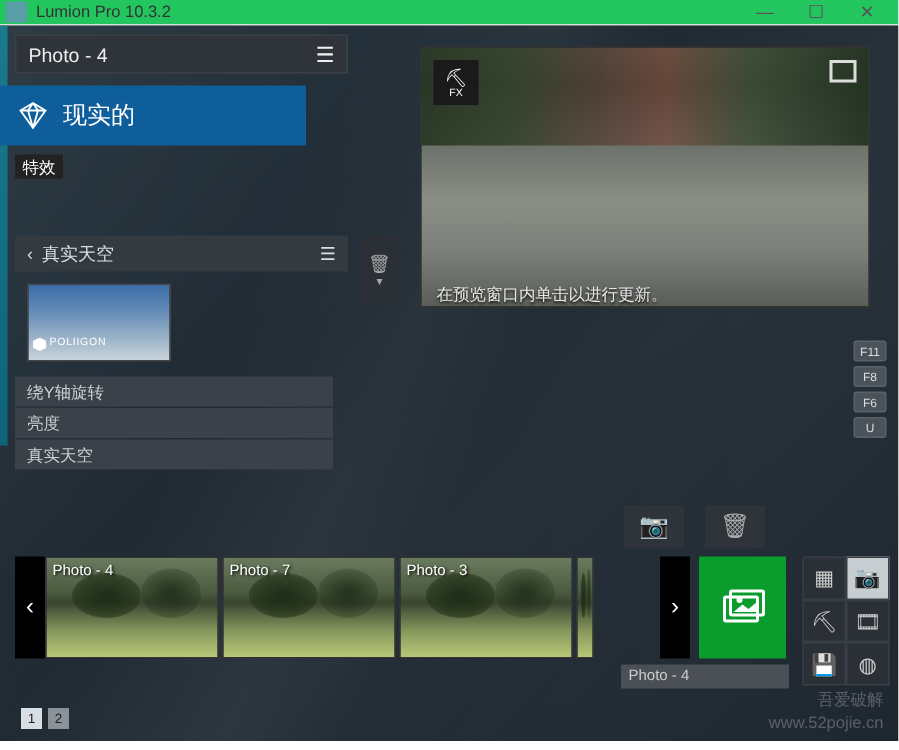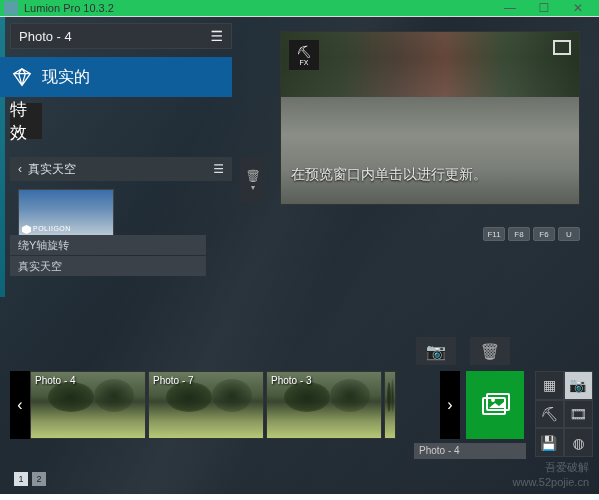--- a/index.html
+++ b/index.html
@@ -7,45 +7,45 @@
 .titlebar{height:17px;background:#22c55e;display:flex;align-items:center;padding:0 4px;border-bottom:1px solid #ddd}
 .titlebar .logo{width:14px;height:14px;background:#5a9ea8;margin-right:6px}
 .titlebar .title{font-size:11px;color:#333;flex:1}
 .titlebar .winbtn{width:34px;height:22px;display:flex;align-items:center;justify-content:center;font-size:12px;color:#555}
 .app{background:linear-gradient(135deg,#2a3842 0%,#1f2a33 40%,#252f38 60%,#1a232b 100%);height:477px;position:relative;overflow:hidden}
 .app::before{content:"";position:absolute;inset:0;background:linear-gradient(115deg,rgba(255,255,255,0.02) 0%,transparent 30%,rgba(255,255,255,0.04) 45%,transparent 55%,rgba(255,255,255,0.02) 80%);pointer-events:none}
 .leftcol{position:absolute;left:0;top:0;width:5px;height:280px;background:linear-gradient(#1a7b8c,#0d6478)}
 .panel-head{position:absolute;left:10px;top:6px;width:222px;height:26px;background:#2e3439;display:flex;align-items:center;padding:0 8px;border:1px solid #3a4046}
 .panel-head .txt{color:#eee;font-size:13px;flex:1}
 .panel-head .menu{color:#eee;font-size:14px}
-.style-banner{position:absolute;left:0;top:40px;width:232px;height:40px;background:#0f5e9c;display:flex;align-items:center;padding-left:12px;color:#fff}
+.style-banner{position:absolute;left:0;top:40px;width:204px;height:40px;background:#0f5e9c;display:flex;align-items:center;padding-left:12px;color:#fff}
 .style-banner .dia{width:20px;height:20px;margin-right:10px;position:relative}
 .style-banner .dia svg{width:20px;height:20px}
 .style-banner .txt{font-size:16px}
-.fx-label{position:absolute;left:10px;top:86px;width:32px;height:36px;background:#222;color:#fff;font-size:17px;display:flex;align-items:center;justify-content:center}
+.fx-label{position:absolute;left:10px;top:86px;width:32px;height:16px;background:#222;color:#fff;font-size:11px;display:flex;align-items:center;justify-content:center}
 .effect-hdr{position:absolute;left:10px;top:140px;width:222px;height:24px;background:#333a40;display:flex;align-items:center;padding:0 8px;color:#d8dfe4;font-size:12px}
 .effect-hdr .chev{margin-right:6px}
 .effect-hdr .menu{margin-left:auto}
 .trashbtn{position:absolute;left:240px;top:140px;width:26px;height:46px;background:#2a3036;display:flex;flex-direction:column;align-items:center;justify-content:center;color:#aaa;font-size:12px}
 .sky-thumb{position:absolute;left:18px;top:172px;width:96px;height:52px;background:linear-gradient(180deg,#3a6da8 0%,#6a90b8 40%,#9ab2c8 70%,#c8d4dc 100%);border:1px solid #444;position:absolute}
 .sky-thumb .pol{position:absolute;left:14px;bottom:8px;font-size:7px;color:#fff;letter-spacing:0.5px}
 .sky-thumb .hex{position:absolute;left:3px;bottom:6px;width:9px;height:9px;background:#fff;clip-path:polygon(50% 0,100% 25%,100% 75%,50% 100%,0 75%,0 25%)}
-.sliders{position:absolute;left:10px;top:218px;width:196px}
+.sliders{position:absolute;left:10px;top:234px;width:212px}
 .slider{height:20px;background:#3a4148;color:#c8d0d6;font-size:11px;display:flex;align-items:center;padding:0 8px;margin-bottom:1px}
 .toggle-row{height:20px;background:#2a3036;display:flex;align-items:center;padding:0 8px}
 .toggle-row .lbl{color:#c8d0d6;font-size:11px;flex:1}
 .toggle-row .sw{width:26px;height:13px;background:#111;border-radius:2px;position:relative;font-size:6px;color:#aaa;display:flex;align-items:center;justify-content:flex-end;padding-right:2px}
 .toggle-row .sw::before{content:"";position:absolute;left:1px;top:1px;width:10px;height:11px;background:#b8352c;border-radius:1px}
 .preview{position:absolute;left:280px;top:14px;width:300px;height:174px;background:linear-gradient(180deg,#5a6358 0%,#4a5248 15%,#626862 30%,#8a8e86 60%,#7a7e78 80%,#5a5e58 100%);border:1px solid #333}
 .preview::before{content:"";position:absolute;top:0;left:0;right:0;height:38%;background:linear-gradient(90deg,rgba(35,50,30,0.85) 0%,rgba(45,60,38,0.8) 20%,rgba(80,50,40,0.6) 40%,rgba(120,60,45,0.55) 55%,rgba(50,70,45,0.75) 75%,rgba(30,45,28,0.85) 100%)}
 .preview .fxicon{position:absolute;left:8px;top:8px;width:30px;height:30px;background:#1a1a1a;display:flex;flex-direction:column;align-items:center;justify-content:center;color:#fff;font-size:7px}
 .preview .fxicon .dig{font-size:12px}
 .preview .sq{position:absolute;right:8px;top:8px;width:18px;height:15px;border:2px solid #ddd}
-.preview .hint{position:absolute;left:10px;bottom:20px;color:#e8e8e8;font-size:14px;text-shadow:0 1px 2px #000}
-.keybtns{position:absolute;right:19px;top:210px;display:flex;flex-direction:row;gap:3px}
+.preview .hint{position:absolute;left:10px;bottom:0;color:#e8e8e8;font-size:11px;text-shadow:0 1px 2px #000}
+.keybtns{position:absolute;right:8px;top:210px;display:flex;flex-direction:column;gap:3px}
 .keybtn{width:22px;height:14px;background:#4a525a;border:1px solid #5a6268;color:#ddd;font-size:8px;display:flex;align-items:center;justify-content:center;border-radius:2px}
 .cambtn{position:absolute;left:416px;top:320px;width:40px;height:28px;background:#2e343a;display:flex;align-items:center;justify-content:center;color:#ddd}
 .trashbtn2{position:absolute;left:470px;top:320px;width:40px;height:28px;background:#2e343a;display:flex;align-items:center;justify-content:center;color:#aaa}
 .filmstrip{position:absolute;left:10px;top:354px;width:450px;height:68px;display:flex;align-items:center}
 .arrowbtn{width:20px;height:68px;background:#000;color:#fff;display:flex;align-items:center;justify-content:center;font-size:16px}
 .thumbs{flex:1;display:flex;gap:2px;height:68px;overflow:hidden}
 .thumb{width:116px;height:68px;background:linear-gradient(180deg,#6a7a5e 0%,#4a5a3e 35%,#3a4530 45%,#8a9a5e 75%,#b8c878 100%);position:relative;border:1px solid #333}
 .thumb::before{content:"";position:absolute;left:15%;top:15%;width:40%;height:45%;background:radial-gradient(ellipse,rgba(25,40,20,0.9) 0%,rgba(35,50,25,0.7) 60%,transparent 100%);border-radius:50%}
 .thumb::after{content:"";position:absolute;right:10%;top:10%;width:35%;height:50%;background:radial-gradient(ellipse,rgba(28,42,22,0.85) 0%,transparent 100%);border-radius:50%}
 .thumb .lbl{position:absolute;left:4px;top:3px;color:#fff;font-size:10px;text-shadow:1px 1px 2px #000}
@@ -102,20 +102,21 @@
     <span style="font-size:8px">▾</span>
   </div>
 
   <div class="sky-thumb">
     <div class="hex"></div>
     <div class="pol">POLIIGON</div>
   </div>
 
   <div class="sliders">
     <div class="slider">绕Y轴旋转</div>
+    <div class="slider">亮度</div>
     <div class="slider">真实天空</div>
   </div>
 
   <div class="preview">
     <div class="fxicon">
       <span class="dig">⛏</span>
       <span>FX</span>
     </div>
     <div class="sq"></div>
     <div class="hint">在预览窗口内单击以进行更新。</div>

